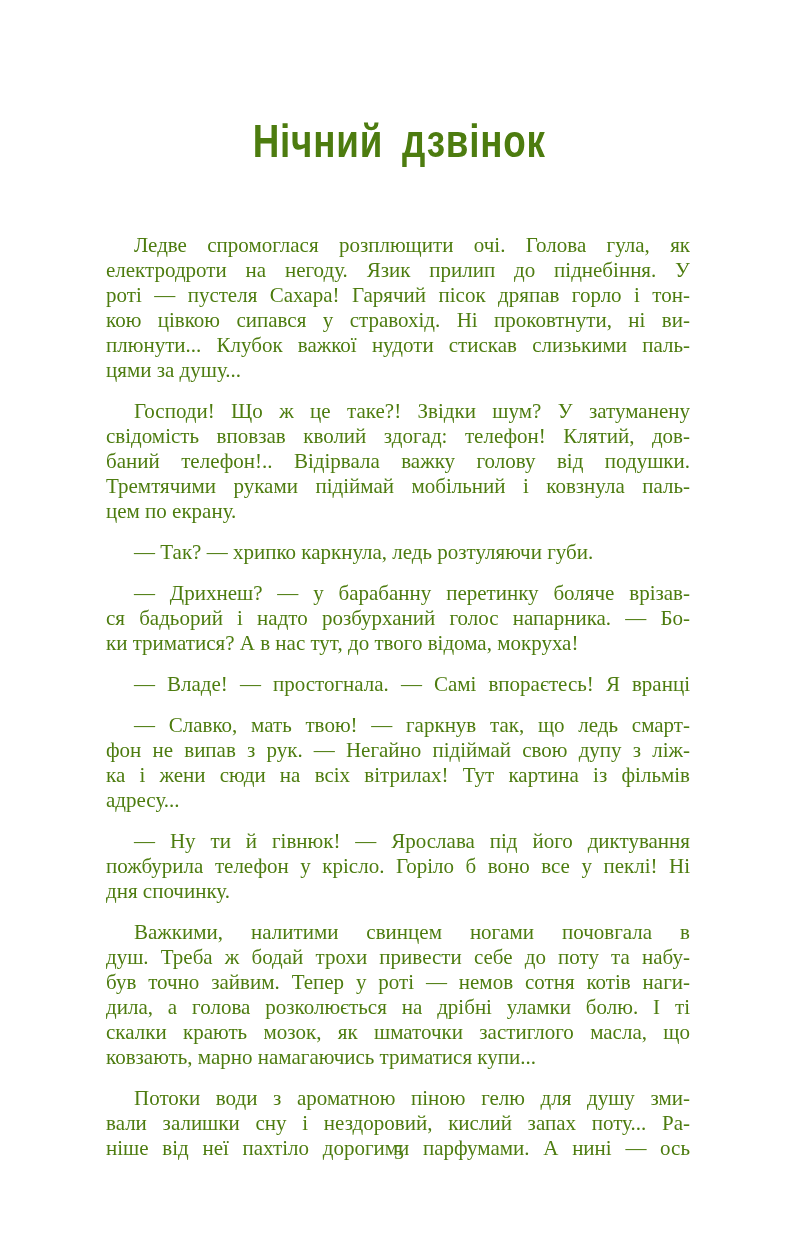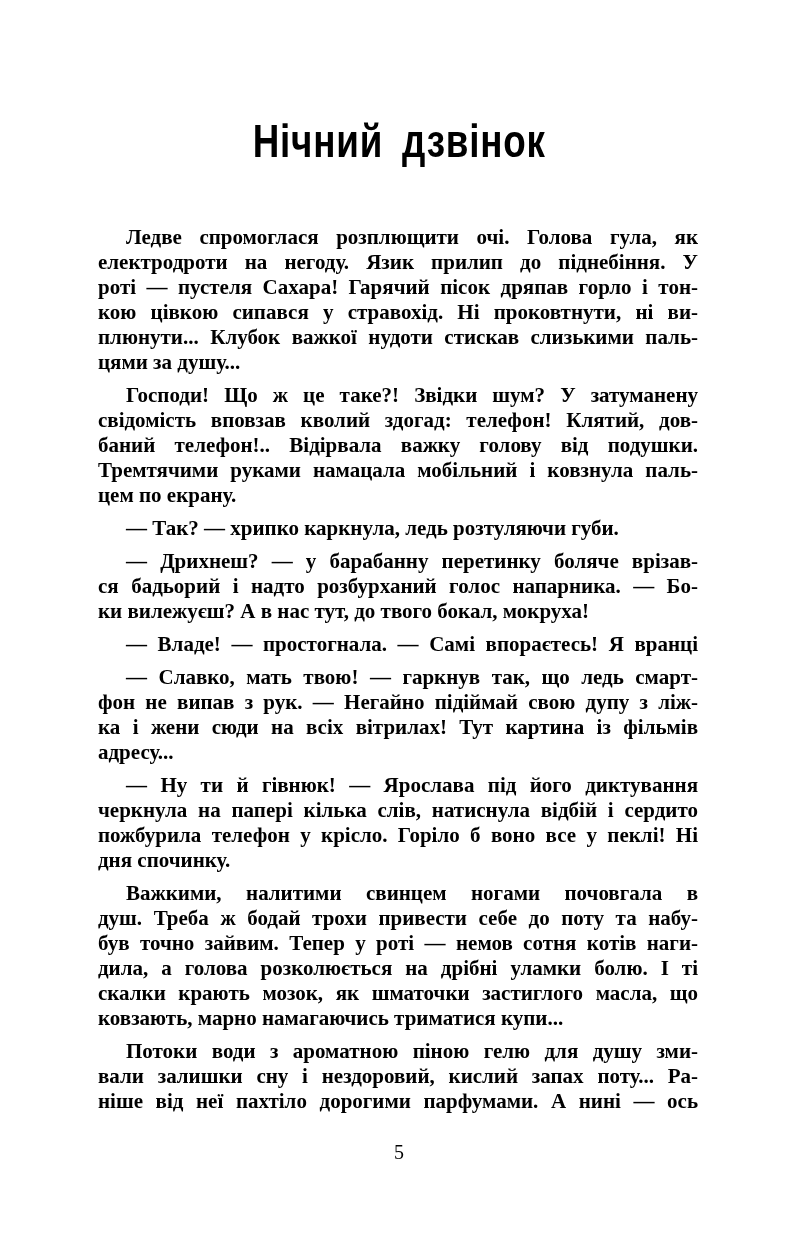--- a/index.html
+++ b/index.html
@@ -7,21 +7,21 @@
     padding: 0;
     background: #ffffff;
   }
   .page {
     position: relative;
     width: 710px;
     height: 1241px;
     background: #ffffff;
     overflow: hidden;
     font-family: "Liberation Serif", serif;
-    color: #000000;
+    color: #4d7c0f;
   }
   .chapter-title {
     position: absolute;
     top: 115px;
     left: 0;
     width: 798px;
     text-align: center;
     line-height: 53px;
     white-space: nowrap;
   }
@@ -36,23 +36,22 @@
     transform-origin: 50% 50%;
   }
   .text-block {
     position: absolute;
     top: 217px;
     left: 90px;
     width: 616px;
     font-size: 21px;
   }
   .paragraph {
-    margin: 8px;
+    margin: 16px;
     padding: 0;
-    font-weight: bold;
   }
   .line {
     height: 25px;
     line-height: 25px;
     overflow: hidden;
     text-align: justify;
     text-align-last: justify;
     white-space: normal;
   }
   .line.first {
@@ -85,43 +84,42 @@
         <div class="line">електродроти на негоду. Язик прилип до піднебіння. У</div>
         <div class="line">роті — пустеля Сахара! Гарячий пісок дряпав горло і тон-</div>
         <div class="line">кою цівкою сипався у стравохід. Ні проковтнути, ні ви-</div>
         <div class="line">плюнути... Клубок важкої нудоти стискав слизькими паль-</div>
         <div class="line last">цями за душу...</div>
       </div>
       <div class="paragraph">
         <div class="line first">Господи! Що ж це таке?! Звідки шум? У затуманену</div>
         <div class="line">свідомість вповзав кволий здогад: телефон! Клятий, дов-</div>
         <div class="line">баний телефон!.. Відірвала важку голову від подушки.</div>
-        <div class="line">Тремтячими руками намацала мобільний і ковзнула паль-</div>
+        <div class="line">Тремтячими руками підіймай мобільний і ковзнула паль-</div>
         <div class="line last">цем по екрану.</div>
       </div>
       <div class="paragraph">
         <div class="line first last">— Так? — хрипко каркнула, ледь розтуляючи губи.</div>
       </div>
       <div class="paragraph">
         <div class="line first">— Дрихнеш? — у барабанну перетинку боляче врізав-</div>
         <div class="line">ся бадьорий і надто розбурханий голос напарника. — Бо-</div>
-        <div class="line last">ки вилежуєш? А в нас тут, до твого бокал, мокруха!</div>
+        <div class="line last">ки триматися? А в нас тут, до твого відома, мокруха!</div>
       </div>
       <div class="paragraph">
         <div class="line first">— Владе! — простогнала. — Самі впораєтесь! Я вранці</div>
       </div>
       <div class="paragraph">
         <div class="line first">— Славко, мать твою! — гаркнув так, що ледь смарт-</div>
         <div class="line">фон не випав з рук. — Негайно підіймай свою дупу з ліж-</div>
         <div class="line">ка і жени сюди на всіх вітрилах! Тут картина із фільмів</div>
         <div class="line last">адресу...</div>
       </div>
       <div class="paragraph">
         <div class="line first">— Ну ти й гівнюк! — Ярослава під його диктування</div>
-        <div class="line">черкнула на папері кілька слів, натиснула відбій і сердито</div>
         <div class="line">пожбурила телефон у крісло. Горіло б воно все у пеклі! Ні</div>
         <div class="line last">дня спочинку.</div>
       </div>
       <div class="paragraph">
         <div class="line first">Важкими, налитими свинцем ногами почовгала в</div>
         <div class="line">душ. Треба ж бодай трохи привести себе до поту та набу-</div>
         <div class="line">був точно зайвим. Тепер у роті — немов сотня котів наги-</div>
         <div class="line">дила, а голова розколюється на дрібні уламки болю. І ті</div>
         <div class="line">скалки крають мозок, як шматочки застиглого масла, що</div>
         <div class="line last">ковзають, марно намагаючись триматися купи...</div>

